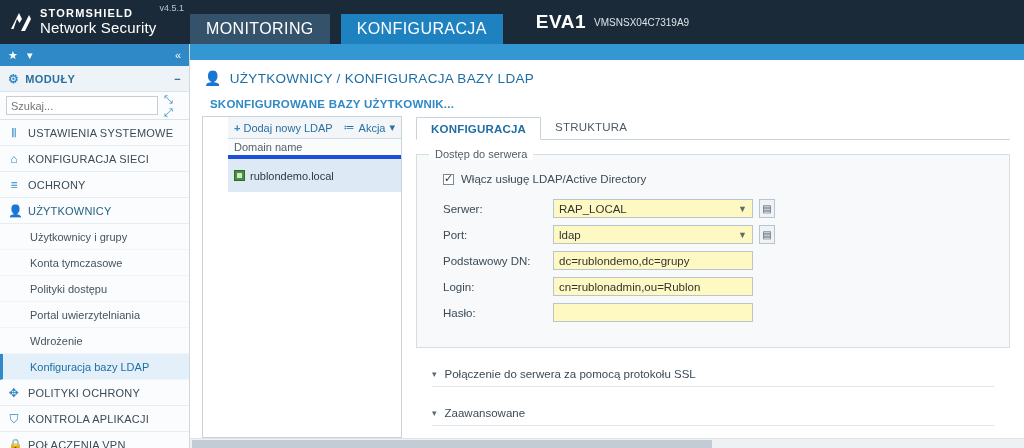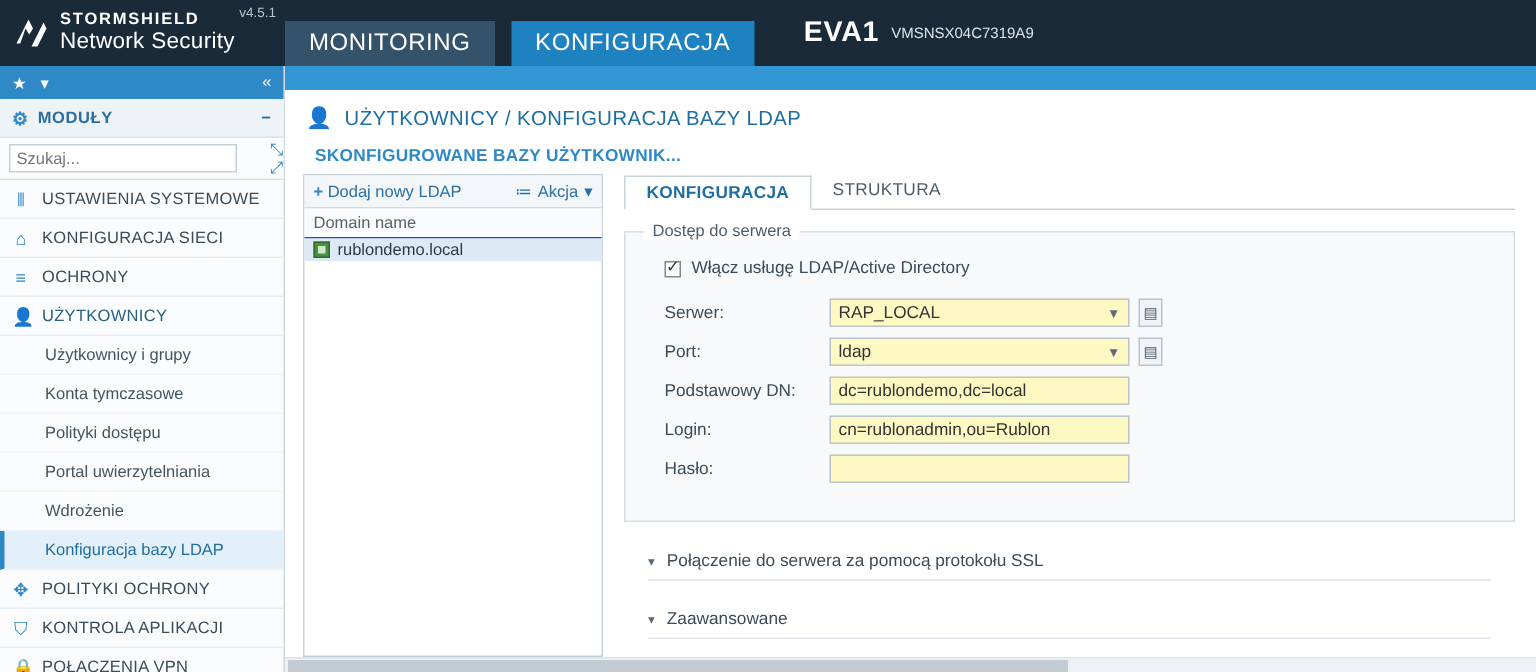--- a/index.html
+++ b/index.html
@@ -69,21 +69,21 @@
   .sb-star .right { font-size: 11px; }
   .sb-modules {
     height: 26px; display: flex; align-items: center; padding: 0 8px;
     background: #eef3f7; border-bottom: 1px solid #dbe3e9;
     color: #2a6fa0; font-size: 11px; font-weight: bold; letter-spacing: .4px;
     justify-content: space-between;
   }
   .sb-modules .mleft { display: flex; align-items: center; gap: 6px; }
   .gear { color: #2e89c6; font-size: 12px; }
   .sb-search {
-    height: 28px; display: flex; align-items: center; padding: 0 6px; gap: 22px;
+    height: 28px; display: flex; align-items: center; padding: 0 6px; gap: 6px;
     border-bottom: 1px solid #dbe3e9; background: #fbfcfd;
   }
   .sb-search input {
     flex: 1 1 auto; height: 19px; font-size: 11px; padding: 0 4px;
     border: 1px solid #c4ced6; background: #fff; color: #666;
     font-family: "Liberation Sans", sans-serif;
   }
   .sb-search .arrows { color: #2e89c6; font-size: 11px; letter-spacing: 1px; }
   .nav-group {
     height: 26px; display: flex; align-items: center; gap: 8px;
@@ -115,35 +115,35 @@
   }
   .page-title .person { color: #2e89c6; font-size: 14px; }
   .section-label {
     padding: 4px 0 6px 20px; color: #2e89c6; font-size: 11.5px;
     font-weight: bold; letter-spacing: .2px;
   }
 
   .content-row { display: flex; padding: 0 0 0 12px; }
 
   
-  .list-panel { width: 200px; border: 1px solid #c9d3da; background: #fff; height: 322px; }
+  .list-panel { width: 200px; border: 1px solid #c9d3da; background: #fff; height: 322px; padding-left: 25px; }
   .list-toolbar {
     height: 22px; display: flex; align-items: center; justify-content: space-between;
     background: #f2f6f9; border-bottom: 1px solid #d3dbe1; padding: 0 6px;
     color: #2a6fa0; font-size: 11px;
   }
   .list-toolbar .plus { color: #2e89c6; font-weight: bold; margin-right: 3px; }
   .list-toolbar .action { display: flex; align-items: center; gap: 4px; }
   .list-head {
     height: 20px; display: flex; align-items: center; padding: 0 6px;
-    background: #fafbfc; border-bottom: 1px solid #1d4ed8;
+    background: #fafbfc; border-bottom: 4px solid #1d4ed8;
     color: #55616b; font-size: 11px;
   }
   .list-row {
-    height: 15px; display: flex; align-items: center; gap: 5px; padding: 0 6px;
+    height: 33px; display: flex; align-items: center; gap: 5px; padding: 0 6px;
     background: #ddeaf5; color: #2b3a44; font-size: 11px; cursor: pointer;
   }
   .ldap-icon {
     width: 11px; height: 11px; background: #4a8f3f; position: relative;
     border: 1px solid #2f6b28; flex: 0 0 auto;
   }
   .ldap-icon:after {
     content: ""; position: absolute; left: 2px; top: 2px;
     width: 5px; height: 5px; background: #cfe8c8;
   }
@@ -361,21 +361,21 @@
               <span>ldap</span>
               <span class="caret">▼</span>
             </div>
             <div class="sel-btn">
               <span>▤</span>
             </div>
           </div>
 
           <div class="frow">
             <div class="flabel">Podstawowy DN:</div>
-            <div class="txt wide">dc=rublondemo,dc=local</div>
+            <div class="txt wide">dc=rublondemo,dc=grupy</div>
           </div>
 
           <div class="frow">
             <div class="flabel">Login:</div>
             <div class="txt wide">cn=rublonadmin,ou=Rublon</div>
           </div>
 
           <div class="frow">
             <div class="flabel">Hasło:</div>
             <div class="txt wide"></div>

